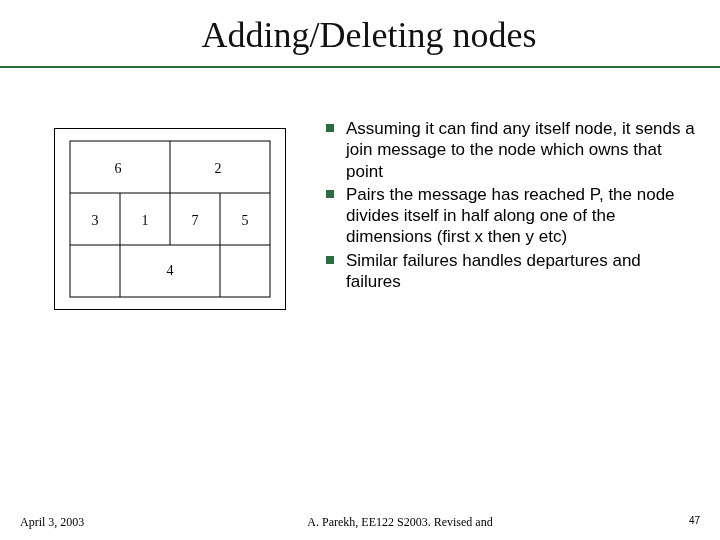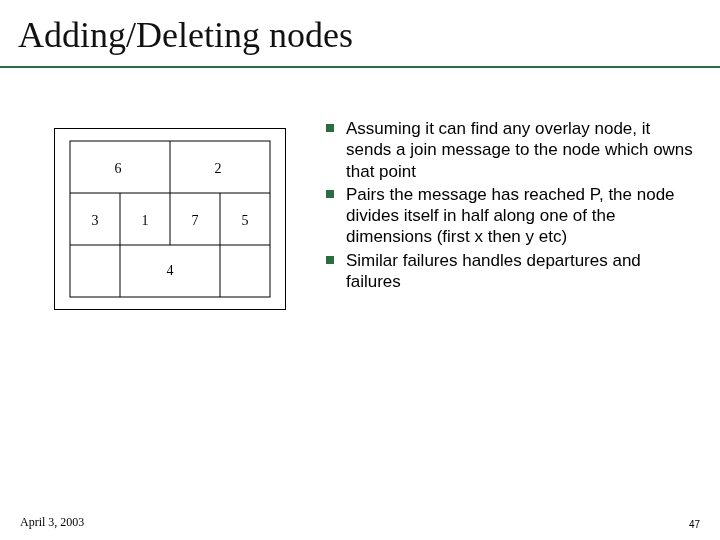--- a/index.html
+++ b/index.html
@@ -7,20 +7,21 @@
     width: 720px;
     height: 540px;
     background: #fff;
     font-family: Arial, Helvetica, sans-serif;
     position: relative;
     overflow: hidden;
   }
   .title-bar {
     border-bottom: 2px solid #2a6e3f;
     padding: 14px 0 10px 18px;
+    text-align: center;
   }
   .title {
     font-family: "Times New Roman", Times, serif;
     font-size: 36px;
     color: #111;
     font-weight: normal;
   }
   .content {
     display: flex;
     padding: 50px 24px 0 40px;
@@ -67,21 +68,21 @@
     width: 8px;
     height: 8px;
     background: #2a6e3f;
   }
   .footer {
     position: absolute;
     bottom: 10px;
     left: 0;
     width: 100%;
     display: flex;
-    align-items: flex-end;
+    align-items: flex-start;
     font-size: 12px;
     color: #000;
     font-family: "Times New Roman", Times, serif;
     padding: 0 20px;
   }
   .footer .date { flex: 0 0 140px; }
   .footer .credit { flex: 1; text-align: center; line-height: 1.2; }
   .footer .pagenum { flex: 0 0 60px; text-align: right; font-family: Arial, sans-serif; font-size: 10px; }
 </style>
 </head>
@@ -110,26 +111,26 @@
         <text class="dlabel" x="90" y="96" text-anchor="middle">1</text>
         <text class="dlabel" x="140" y="96" text-anchor="middle">7</text>
         <text class="dlabel" x="190" y="96" text-anchor="middle">5</text>
         <text class="dlabel" x="115" y="146" text-anchor="middle">4</text>
       </svg>
     </div>
   </div>
 
   <div class="right">
     <ul class="bullets">
-      <li>Assuming it can find any overlay node, it sends a join message to the node which owns that point</li>
+      <li>Assuming it can find any itself node, it sends a join message to the node which owns that point</li>
       <li>Pairs the message has reached P, the node divides itself in half along one of the dimensions (first x then y etc)</li>
       <li>Similar failures handles departures and failures</li>
     </ul>
   </div>
 </div>
 
 <div class="footer">
   <div class="date">April 3, 2003</div>
   <div class="credit">
-    <br>
+    <span>A. Parekh, EE122 S2003. Revised and</span><br>
   </div>
   <div class="pagenum">47</div>
 </div>
 
 </body></html>

